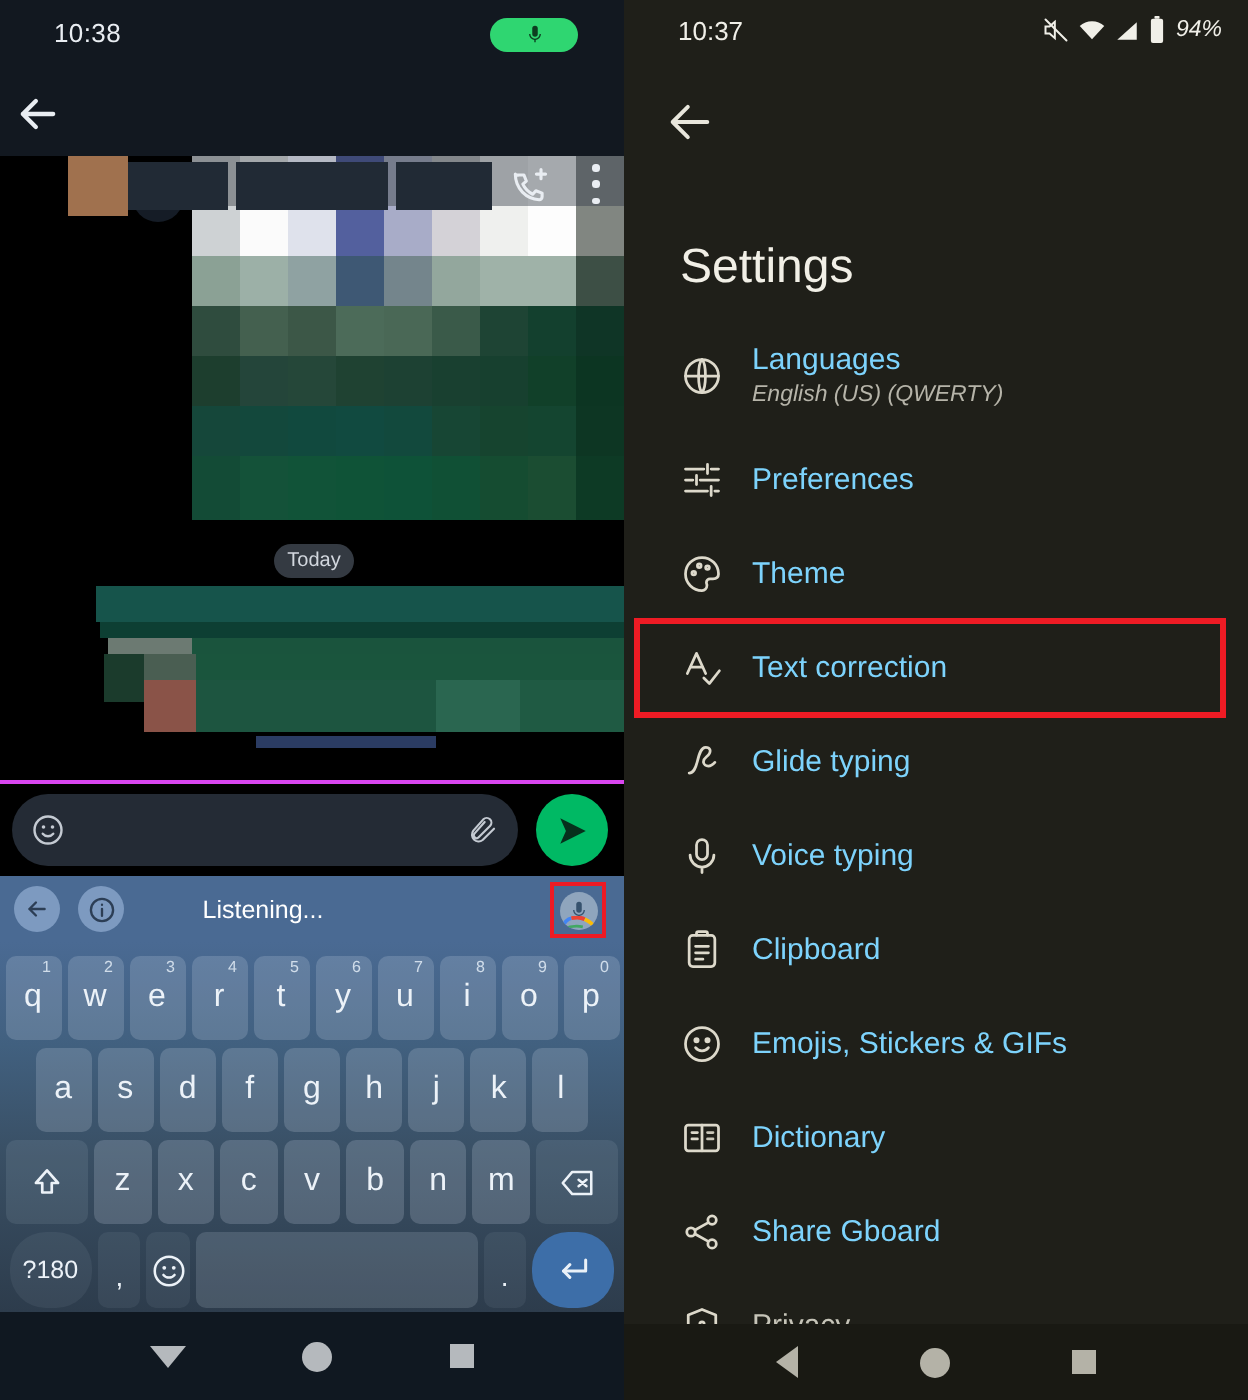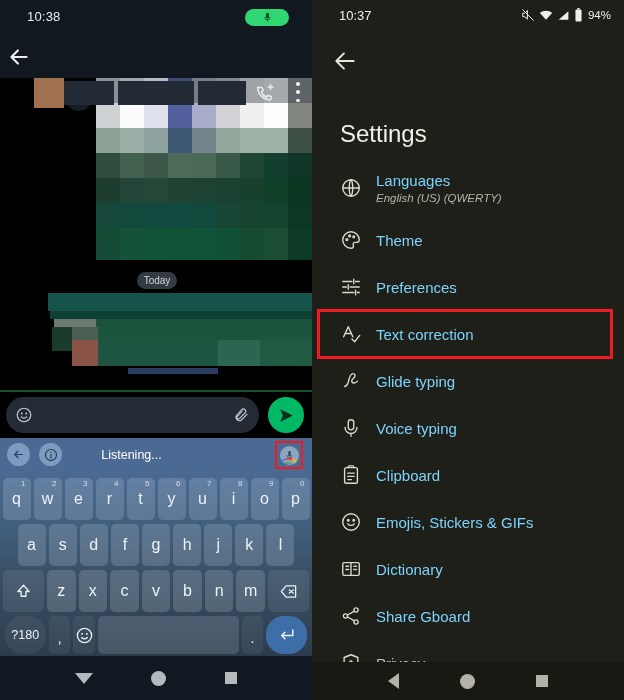--- a/index.html
+++ b/index.html
@@ -1,21 +1,21 @@
 <!DOCTYPE html>
 <html><head>
 <meta charset="utf-8">
 <style>
   * { margin:0; padding:0; box-sizing:border-box; }
   html,body { width:624px; height:700px; overflow:hidden; background:#000;
     font-family:"Liberation Sans", sans-serif; }
   #root { position:relative; width:624px; height:700px; display:flex; }
 
   
-  .left-panel { position:relative; width:312px; height:700px; background:#14532d;
+  .left-panel { position:relative; width:312px; height:700px; background:#d946ef;
     overflow:hidden; }
 
   .l-statusbar { position:absolute; top:0; left:0; width:312px; height:34px;
     background:#121820; display:flex; align-items:center; }
   .l-clock { position:absolute; left:27px; top:9px; font-size:13px; color:#e9edf2;
     letter-spacing:.2px; }
   .mic-pill { position:absolute; right:23px; top:9px; width:44px; height:17px;
     border-radius:9px; background:#2fd671; display:flex; align-items:center;
     justify-content:center; }
   .mic-pill svg { width:11px; height:11px; }
@@ -107,21 +107,21 @@
     background:#101821; display:flex; align-items:center;
     justify-content:space-around; padding:0 46px; }
 
   
   .right-panel { position:relative; width:312px; height:700px; background:#1f1f19;
     overflow:hidden; }
   .r-statusbar { position:absolute; top:0; left:0; width:312px; height:30px; }
   .r-clock { position:absolute; left:27px; top:8px; font-size:13px; color:#f0efe8; }
   .r-sysicons { position:absolute; right:13px; top:8px; display:flex;
     align-items:center; gap:4px; }
-  .r-batt-text { font-size:11.5px; color:#f0efe8; margin-left:1px; }
+  .r-batt-text { font-size:11.5px; color:#f0efe8; margin-left:1px;font-style:italic; }
 
   .r-back { position:absolute; left:20px; top:48px; width:26px; height:26px;
     display:flex; align-items:center; justify-content:center; }
   .r-title { position:absolute; left:28px; top:120px; font-size:24px;
     color:#f1efe6; font-weight:400; }
 
   .slist { position:absolute; left:0; top:160px; width:312px; }
   .srow { position:relative; height:47px; display:flex; align-items:center; }
   .srow .sicon { position:absolute; left:28px; top:50%; transform:translateY(-50%);
     width:22px; height:22px; display:flex; align-items:center; justify-content:center; }
@@ -469,44 +469,44 @@
             </svg>
           </span>
           <span class="stexts">
             <div class="slabel">Languages</div>
             <div class="ssub">English (US) (QWERTY)</div>
           </span>
         </div>
         <div class="srow">
           <span class="sicon">
             <svg viewBox="0 0 24 24" fill="none" stroke="#ddd9cb" stroke-width="1.5" stroke-linecap="round" stroke-linejoin="round">
+              <path d="M3 6h10M17 6h4M3 12h4M11 12h10M3 18h12M19 18h2"></path>
+              <path d="M15 3.5v5M9 9.5v5M17 15.5v5"></path>
+            </svg>
+          </span>
+          <span class="stexts">
+            <div class="slabel">Preferences</div>
+          </span>
+        </div>
+        <div class="srow">
+          <span class="sicon">
+            <svg viewBox="0 0 24 24" fill="none" stroke="#ddd9cb" stroke-width="1.5" stroke-linecap="round" stroke-linejoin="round">
               <path d="M12 21a9 9 0 1 1 9-9c0 2-1.6 2.6-3 2.6h-1.6c-1.2 0-2 .9-2 2 0 .6.3 1 .3 1.6 0 1.5-1.2 2.8-2.7 2.8z"></path>
               <circle cx="7.5" cy="11.5" r="1"></circle>
               <circle cx="10.5" cy="7.5" r="1"></circle>
               <circle cx="15" cy="8.5" r="1"></circle>
             </svg>
           </span>
           <span class="stexts">
             <div class="slabel">Theme</div>
           </span>
         </div>
         <div class="srow">
           <span class="sicon">
             <svg viewBox="0 0 24 24" fill="none" stroke="#ddd9cb" stroke-width="1.5" stroke-linecap="round" stroke-linejoin="round">
-              <path d="M3 6h10M17 6h4M3 12h4M11 12h10M3 18h12M19 18h2"></path>
-              <path d="M15 3.5v5M9 9.5v5M17 15.5v5"></path>
-            </svg>
-          </span>
-          <span class="stexts">
-            <div class="slabel">Preferences</div>
-          </span>
-        </div>
-        <div class="srow">
-          <span class="sicon">
-            <svg viewBox="0 0 24 24" fill="none" stroke="#ddd9cb" stroke-width="1.5" stroke-linecap="round" stroke-linejoin="round">
               <path d="M4 15L9 4l5 11"></path>
               <path d="M5.8 11.5h6.4"></path>
               <path d="M13 17.5l3 3 5.5-7"></path>
             </svg>
           </span>
           <span class="stexts">
             <div class="slabel">Text correction</div>
           </span>
         </div>
         <div class="srow">

